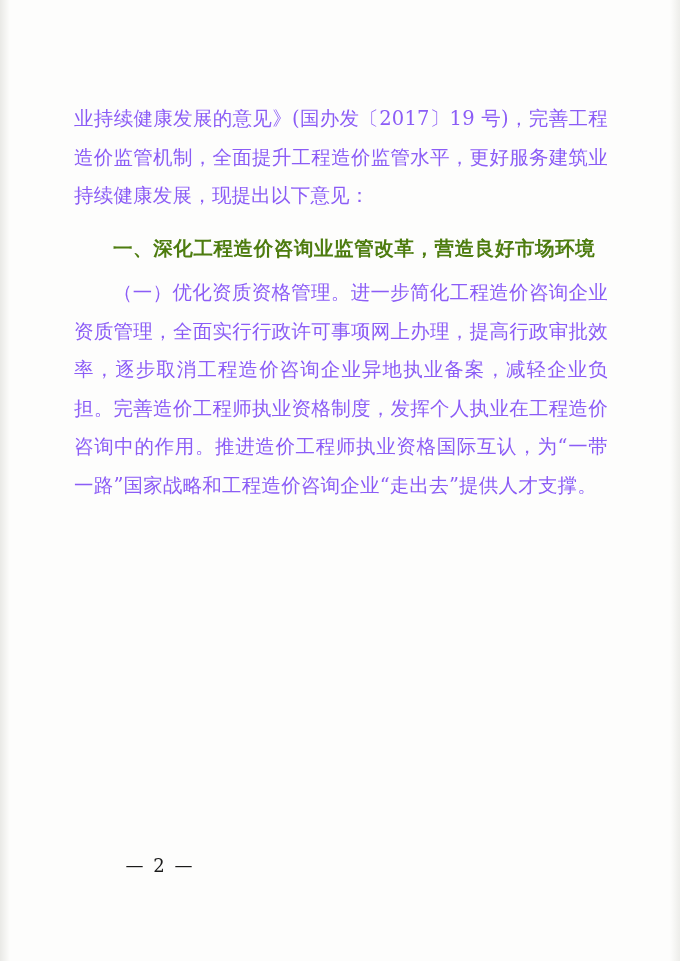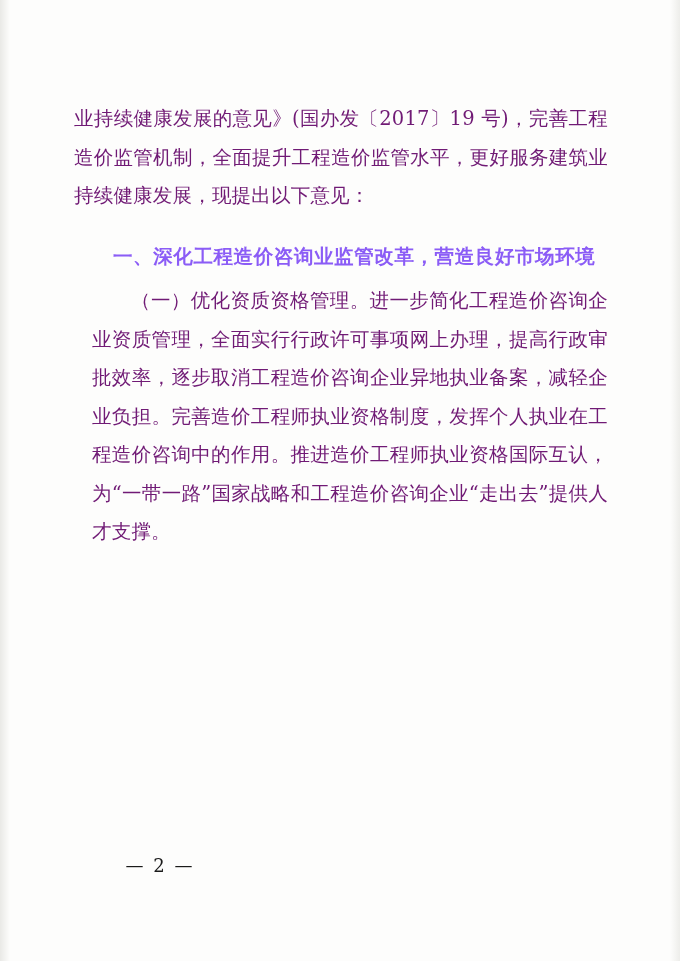--- a/index.html
+++ b/index.html
@@ -43,36 +43,35 @@
     top: 100px;
     width: 534px;
   }
   .para {
     font-size: 19.5px;
     line-height: 38.5px;
     letter-spacing: 0.2px;
     text-align: justify;
     text-justify: inter-ideograph;
     margin: 0 0 0 0;
-    color: #701a75;
+    color: #8b5cf6;
   }
   .para.first-block {
     text-indent: 0;
   }
   .para.indent {
     text-indent: 39px;
-    margin-left: 18px;
   }
   .heading {
     font-size: 19.5px;
     line-height: 38.5px;
     font-weight: bold;
     text-indent: 39px;
-    margin: 16px 0 6px 0;
-    color: #8b5cf6;
+    margin: 8px 0 6px 0;
+    color: #4d7c0f;
     letter-spacing: 0.6px;
   }
   .gap {
     height: 6px;
   }
   .page-number {
     position: absolute;
     left: 0;
     right: 0;
     top: 855px;

